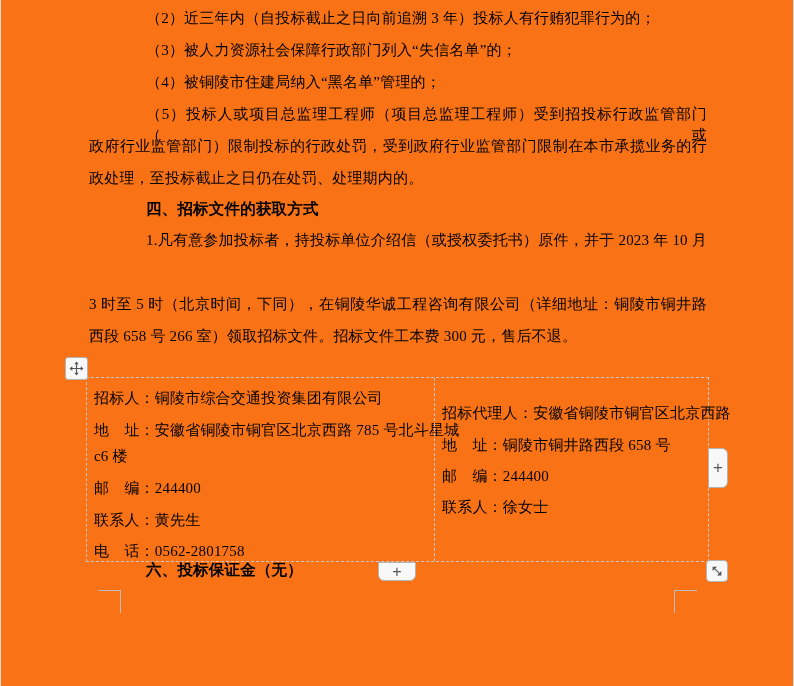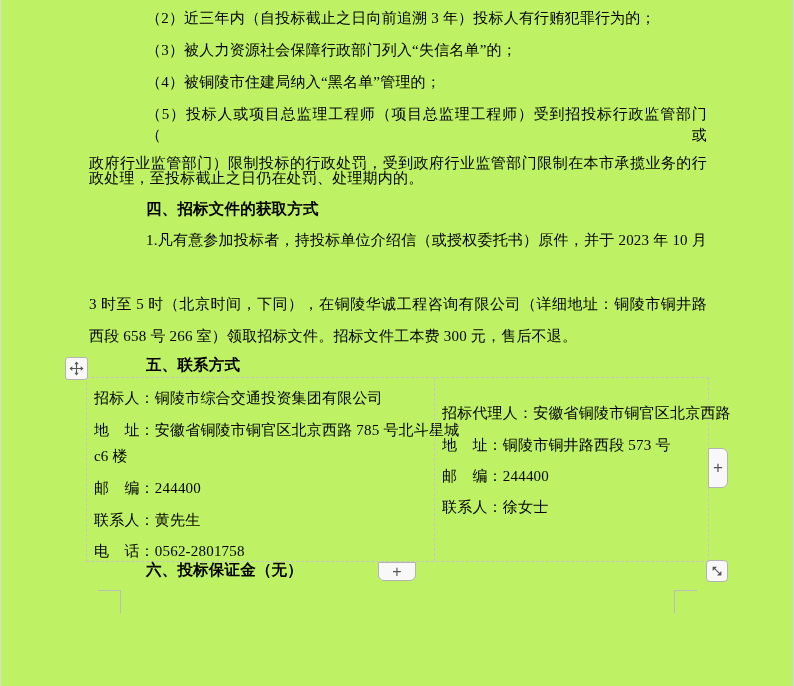--- a/index.html
+++ b/index.html
@@ -1,17 +1,17 @@
 <!DOCTYPE html>
 <html><head>
 <meta charset="utf-8">
 <style>
   html,body{margin:0;padding:0;background:#ffffff;}
   .page{
-    position:relative;width:794px;height:686px;background:#bef264;
+    position:relative;width:794px;height:686px;background:#f97316;
     border-left:1px solid #dadada;border-right:1px solid #dadada;
     box-sizing:border-box;overflow:hidden;
     font-family:"Liberation Serif","DejaVu Serif",serif;color:#000;
   }
   .line{position:absolute;left:88px;width:618px;font-size:15px;line-height:21px;white-space:nowrap;letter-spacing:.2px;}
   .line.indent{padding-left:57px;width:561px;}
   .line.fill{white-space:normal;text-align:justify;text-align-last:justify;}
   .line.heading{font-weight:700;font-size:15.5px;padding-left:57px;width:561px;white-space:nowrap;}
   .ctable{position:absolute;left:85px;top:377px;width:623px;height:185px;
     border:1px dashed #c7c7c7;box-sizing:border-box;text-align:center;}
@@ -34,43 +34,42 @@
 </style>
 </head>
 <body>
 
 <div class="page">
 
   <div class="line indent" style="top:8px">（2）近三年内（自投标截止之日向前追溯 3 年）投标人有行贿犯罪行为的；</div>
   <div class="line indent" style="top:40px">（3）被人力资源社会保障行政部门列入“失信名单”的；</div>
   <div class="line indent" style="top:72px">（4）被铜陵市住建局纳入“黑名单”管理的；</div>
   <div class="line indent fill" style="top:104px">（5）投标人或项目总监理工程师（项目总监理工程师）受到招投标行政监管部门（或</div>
-  <div class="line fill" style="top:153px">政府行业监管部门）限制投标的行政处罚，受到政府行业监管部门限制在本市承揽业务的行</div>
+  <div class="line fill" style="top:136px">政府行业监管部门）限制投标的行政处罚，受到政府行业监管部门限制在本市承揽业务的行</div>
   <div class="line heading" style="top:198px">四、招标文件的获取方式</div>
 
   <div class="line" style="top:168px">政处理，至投标截止之日仍在处罚、处理期内的。</div>
 
   <div class="line indent fill" style="top:230px">1.凡有意参加投标者，持投标单位介绍信（或授权委托书）原件，并于 2023 年 10 月</div>
   <div class="line fill" style="top:294px">3 时至 5 时（北京时间，下同），在铜陵华诚工程咨询有限公司（详细地址：铜陵市铜井路</div>
   <div class="line" style="top:326px">西段 658 号 266 室）领取招标文件。招标文件工本费 300 元，售后不退。</div>
 
-  <div class="line heading" style="top:354px">五、联系方式</div>
 
   <div class="ctable">
     <div class="cell cell-left">
       <div class="cell-line" style="top:10px">招标人：铜陵市综合交通投资集团有限公司</div>
       <div class="cell-line" style="top:42px">地　址：安徽省铜陵市铜官区北京西路 785 号北斗星城</div>
       <div class="cell-line" style="top:68px">c6 楼</div>
       <div class="cell-line" style="top:100px">邮　编：244400</div>
       <div class="cell-line" style="top:132px">联系人：黄先生</div>
       <div class="cell-line" style="top:163px">电　话：0562-2801758</div>
     </div>
     <div class="cell cell-right">
       <div class="cell-line" style="top:25px">招标代理人：安徽省铜陵市铜官区北京西路</div>
-      <div class="cell-line" style="top:57px">地　址：铜陵市铜井路西段 573 号</div>
+      <div class="cell-line" style="top:57px">地　址：铜陵市铜井路西段 658 号</div>
       <div class="cell-line" style="top:88px">邮　编：244400</div>
       <div class="cell-line" style="top:119px">联系人：徐女士</div>
     </div>
   </div>
 
   <div class="line heading" style="top:559px">六、投标保证金（无）</div>
 
   <div class="ctrl move">
     <span>
       <svg width="15" height="15" viewBox="0 0 16 16">

